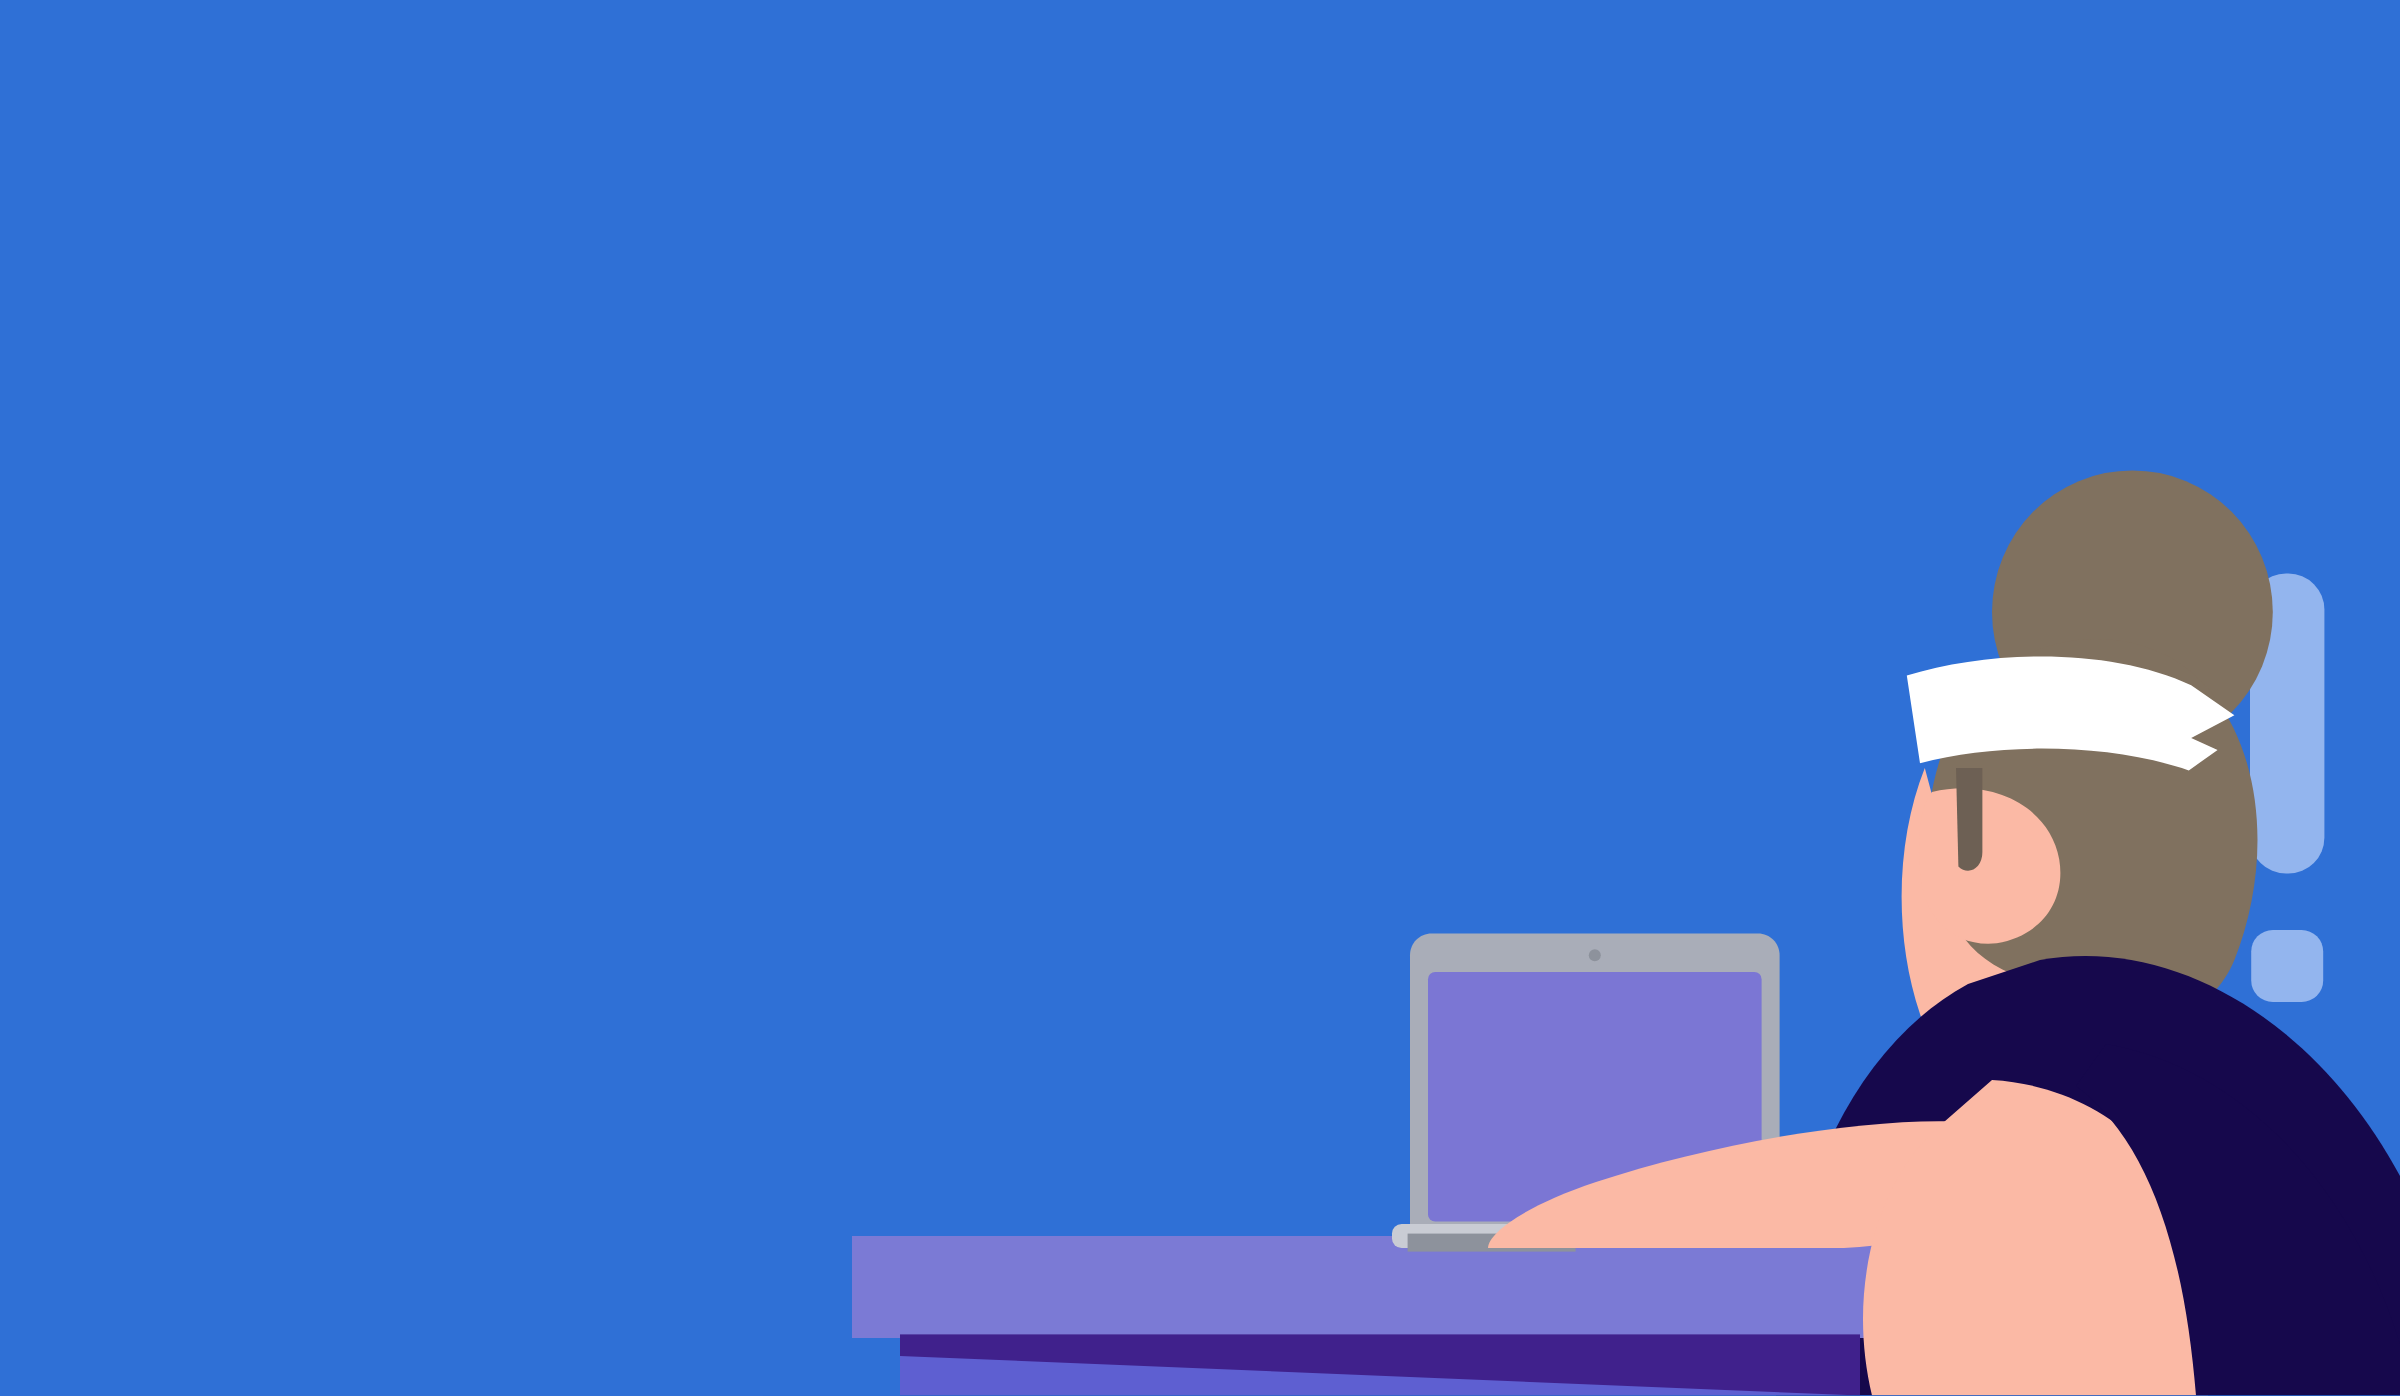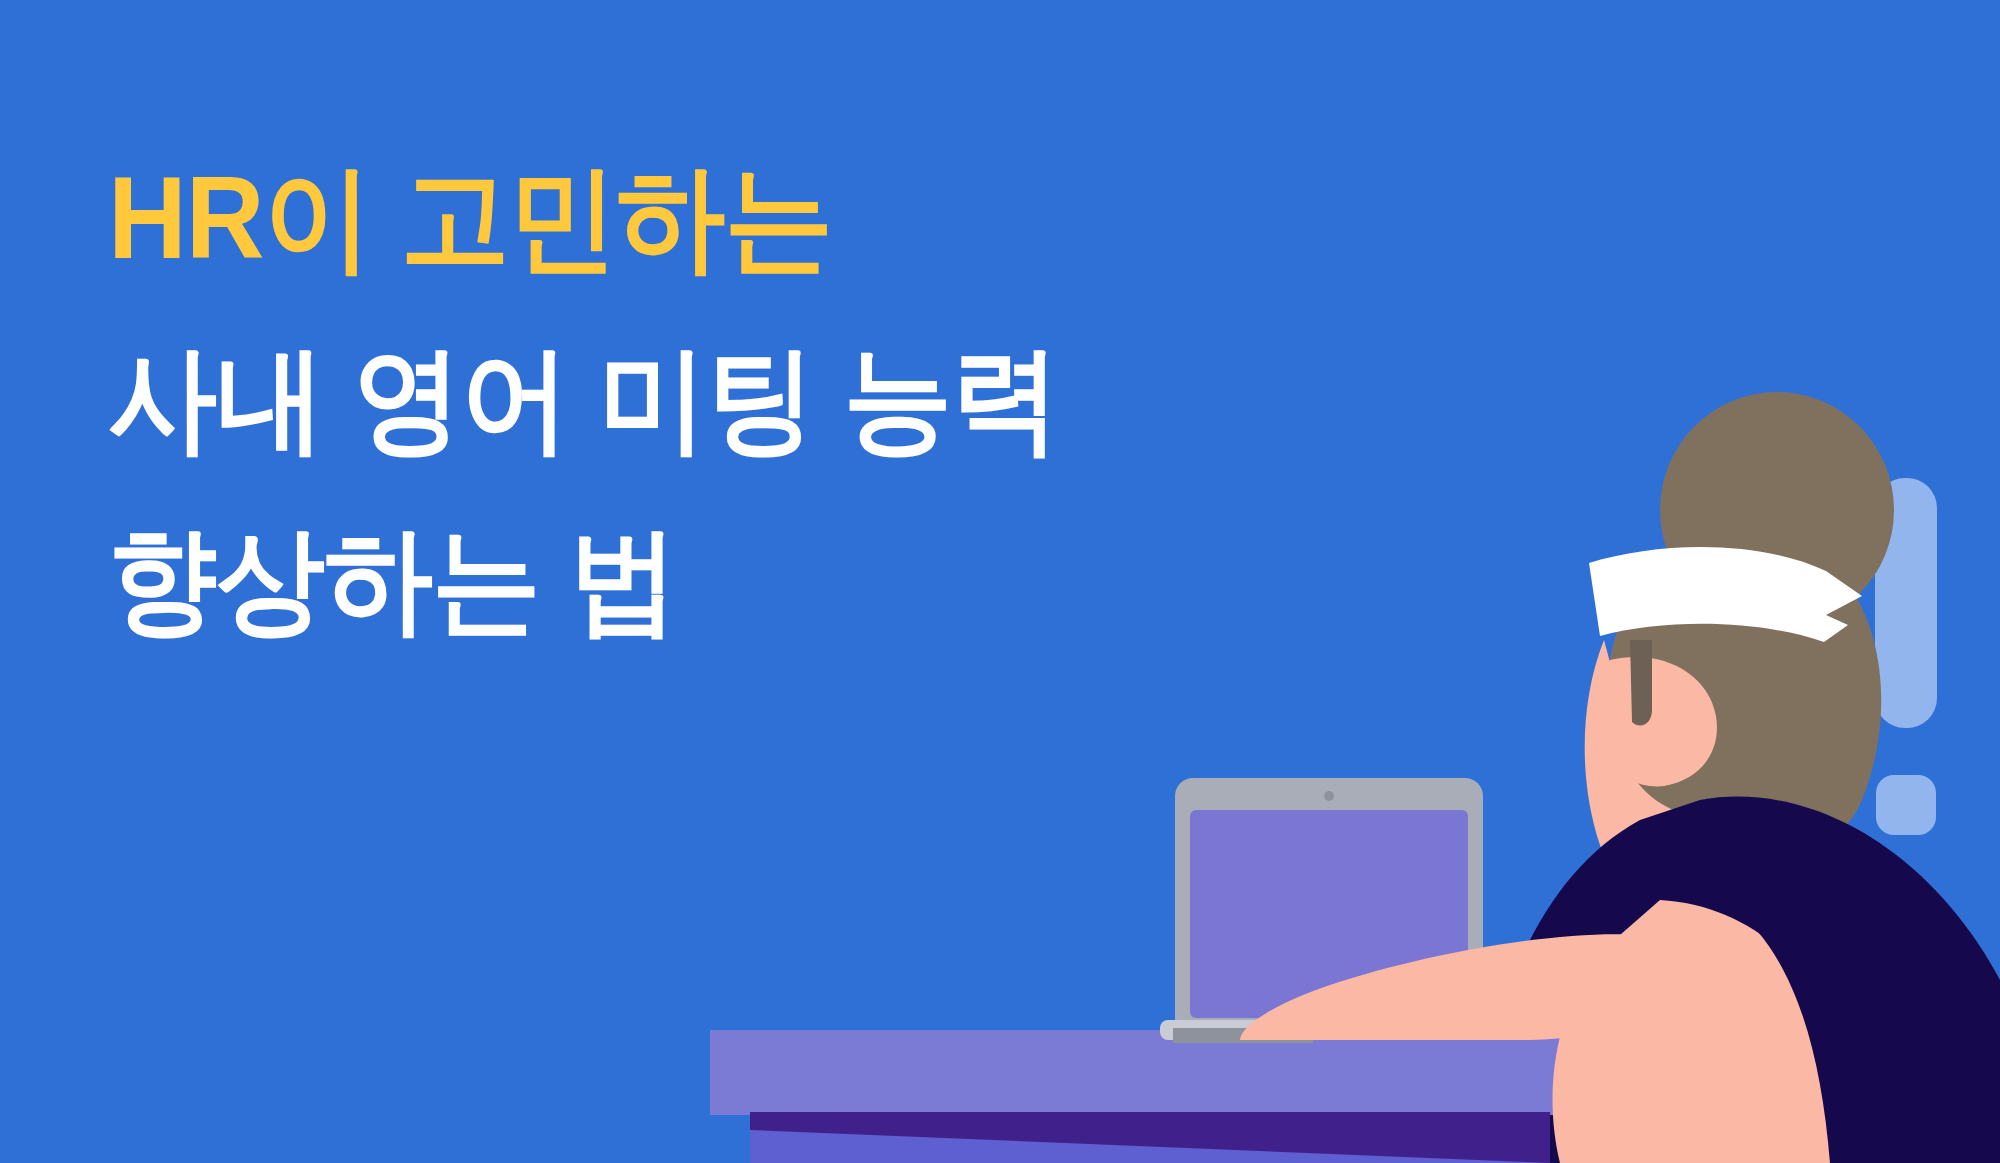--- a/index.html
+++ b/index.html
@@ -143,19 +143,14 @@
       <path d="M1755 870
                C1870 890, 1960 990, 2000 1120
                L2000 1163
                L1830 1163
                C1820 1040, 1790 950, 1730 905
                Z" fill="#16084c"></path>
     </g>
 
   </svg>
 
-  <div id="headline">
-    <div class="hl-line hl-accent">HR이 고민하는</div>
-    <div class="hl-line hl-plain">사내 영어 미팅 능력</div>
-    <div class="hl-line hl-plain">향상하는 법</div>
-  </div>
 
 </div>
 
 </body></html>

